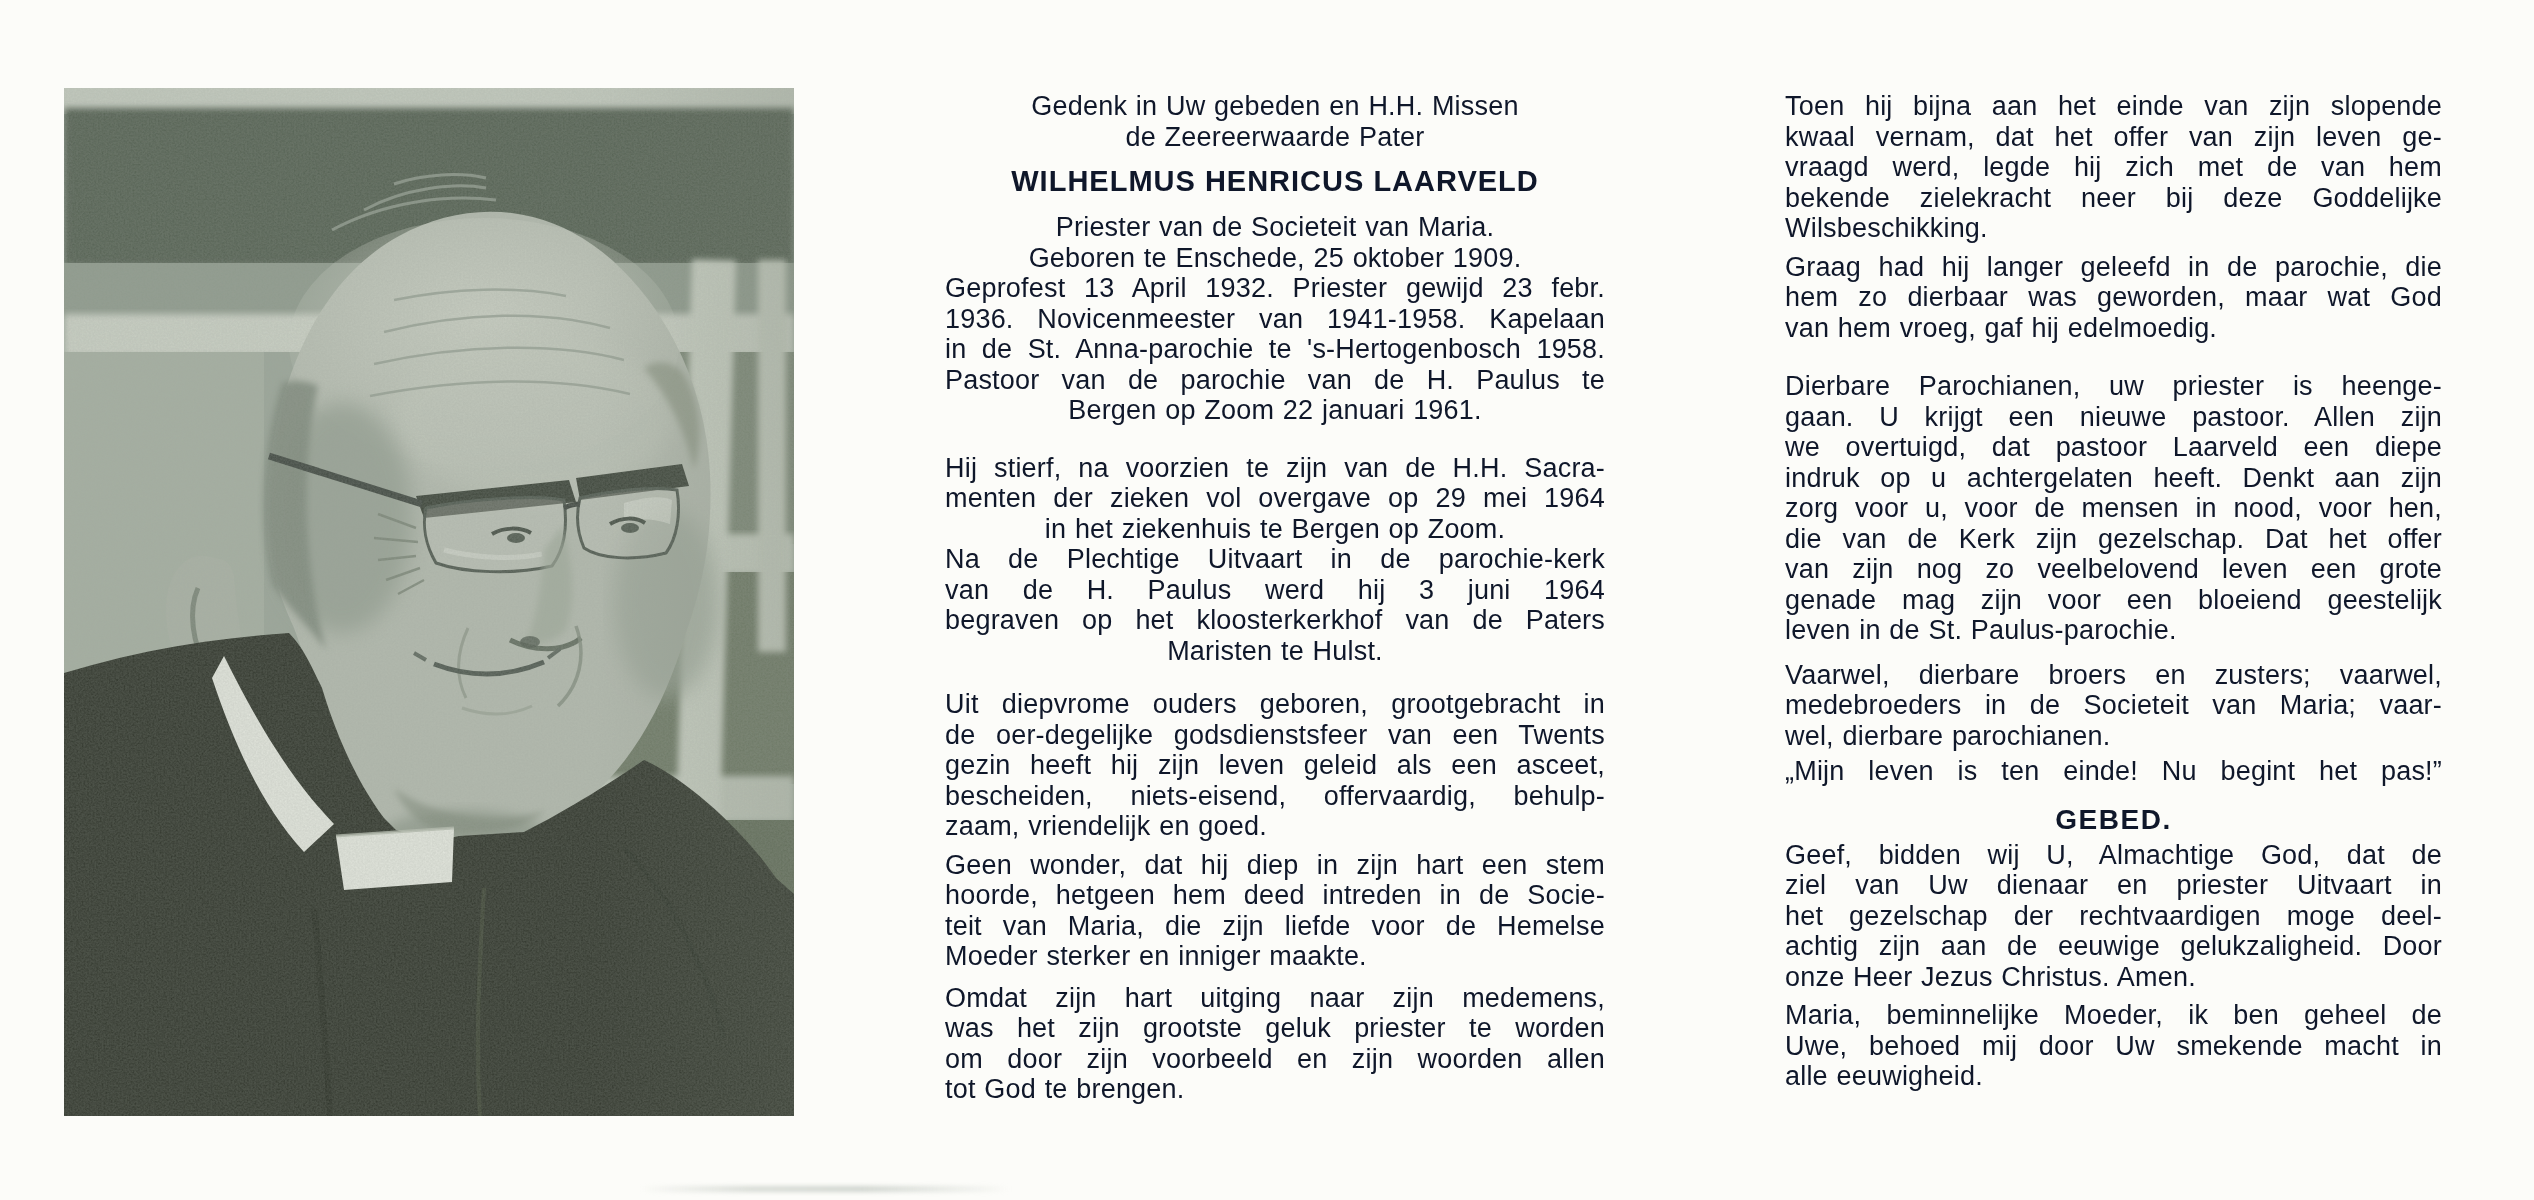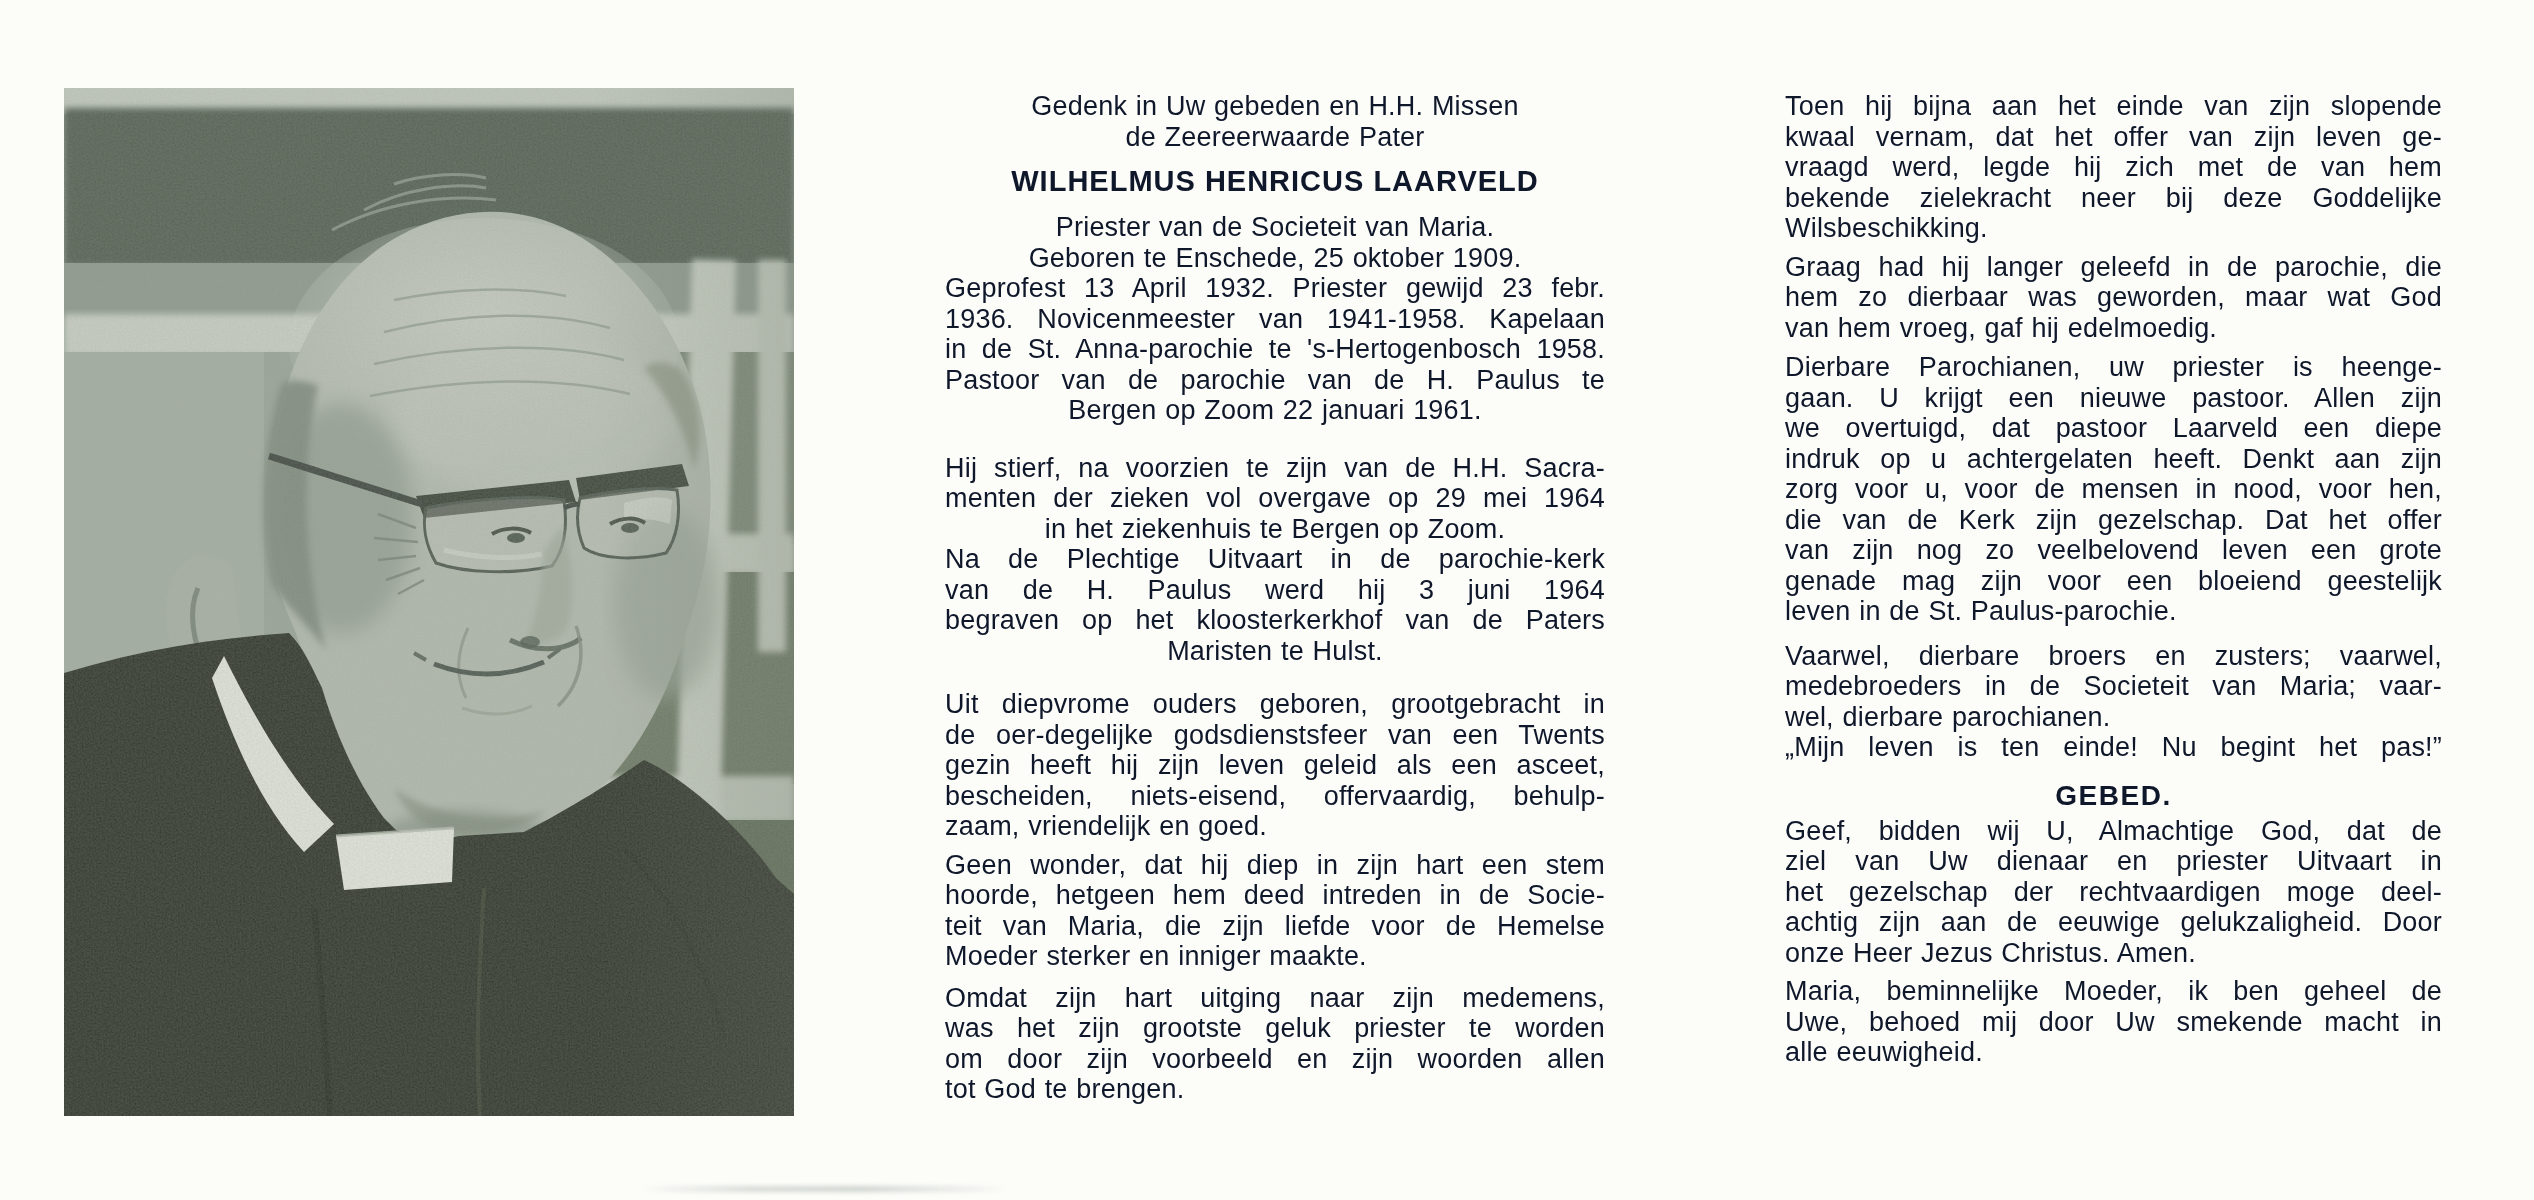--- a/index.html
+++ b/index.html
@@ -31,23 +31,23 @@
   .name{
     font-size:29px;font-weight:bold;letter-spacing:1px;
     line-height:32px;margin:13px 0 15px;
     text-align:center;text-align-last:center;
   }
   .p-death{margin-top:27px;}
   .p-origins{margin-top:23px;}
   .p-vocation{margin-top:8px;}
   .p-priest{margin-top:11px;}
   .p-parish{margin-top:8px;}
-  .p-parishioners{margin-top:9px;}
+  .p-parishioners{margin-top:28px;}
   .p-farewell{margin-top:14px;}
-  .p-quote{}
+  .p-quote{margin-top:5px;}
   .gebed{
     font-weight:bold;font-size:28px;letter-spacing:1.5px;
     line-height:30px;margin:18px 0 5px;
     text-align:center;text-align-last:center;
   }
   .p-maria{margin-top:8px;}
   .smudge{
     position:absolute;left:640px;top:1186px;width:370px;height:6px;
     background:linear-gradient(90deg, rgba(210,214,208,0) 0%, #d8dcd6 30%, #d0d5cf 60%, rgba(210,214,208,0) 100%);
     filter:blur(2px);

